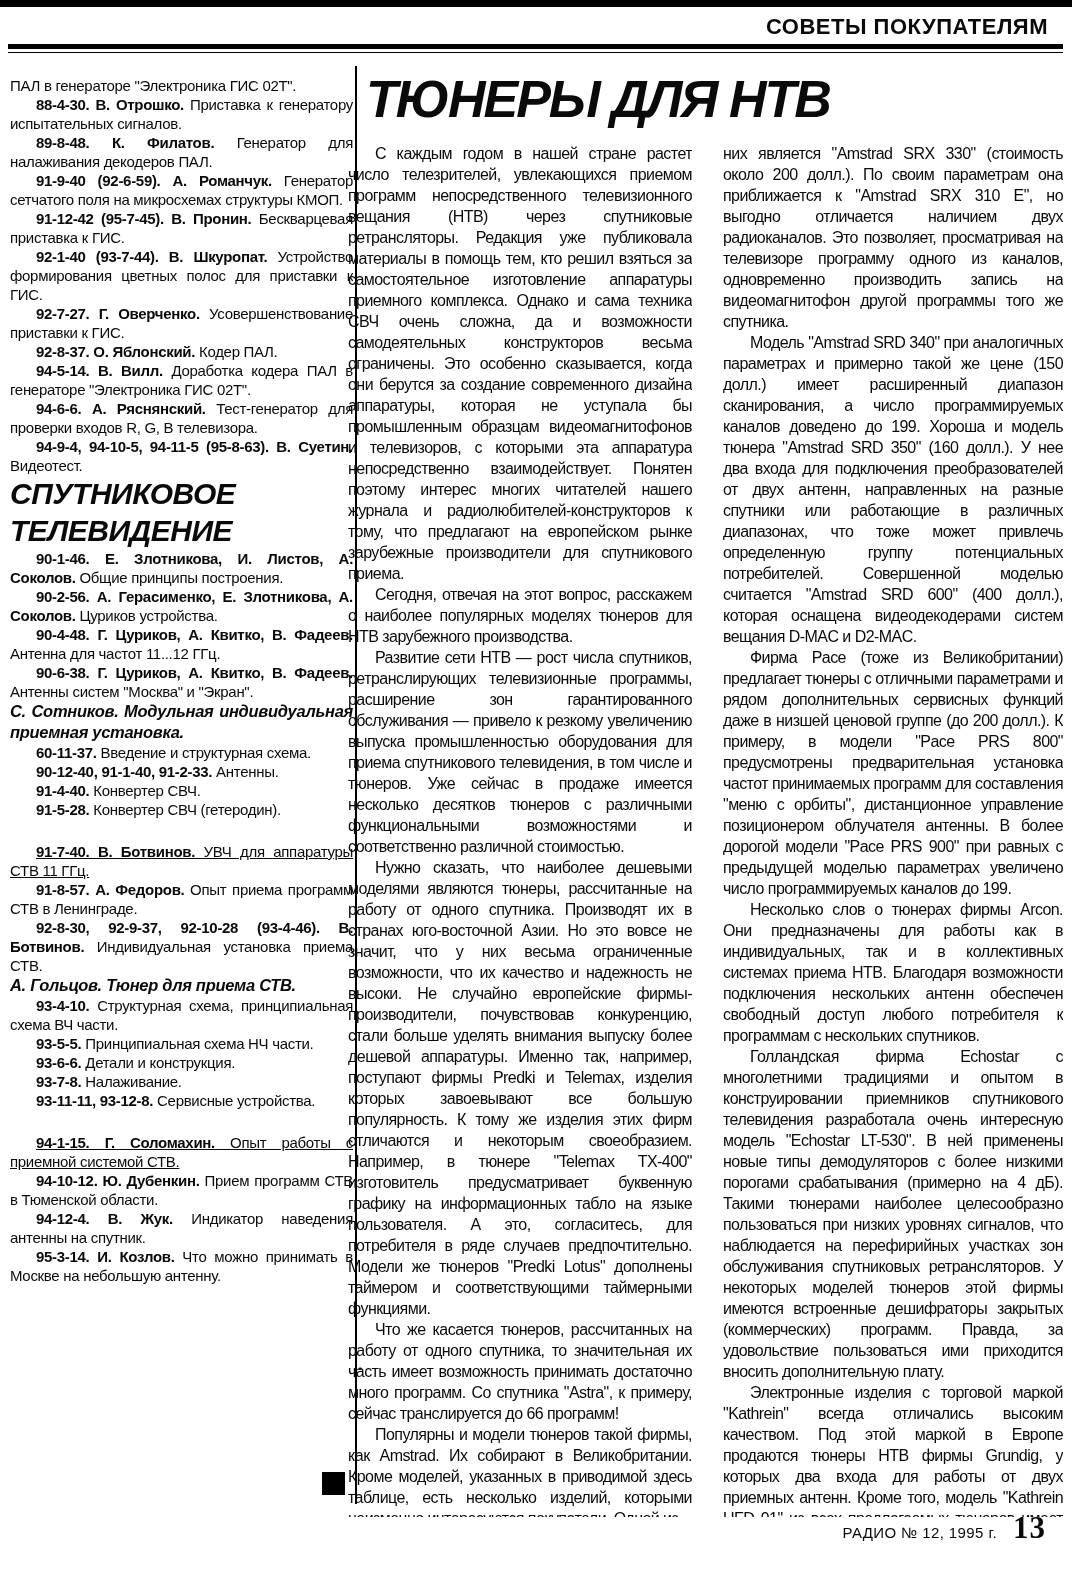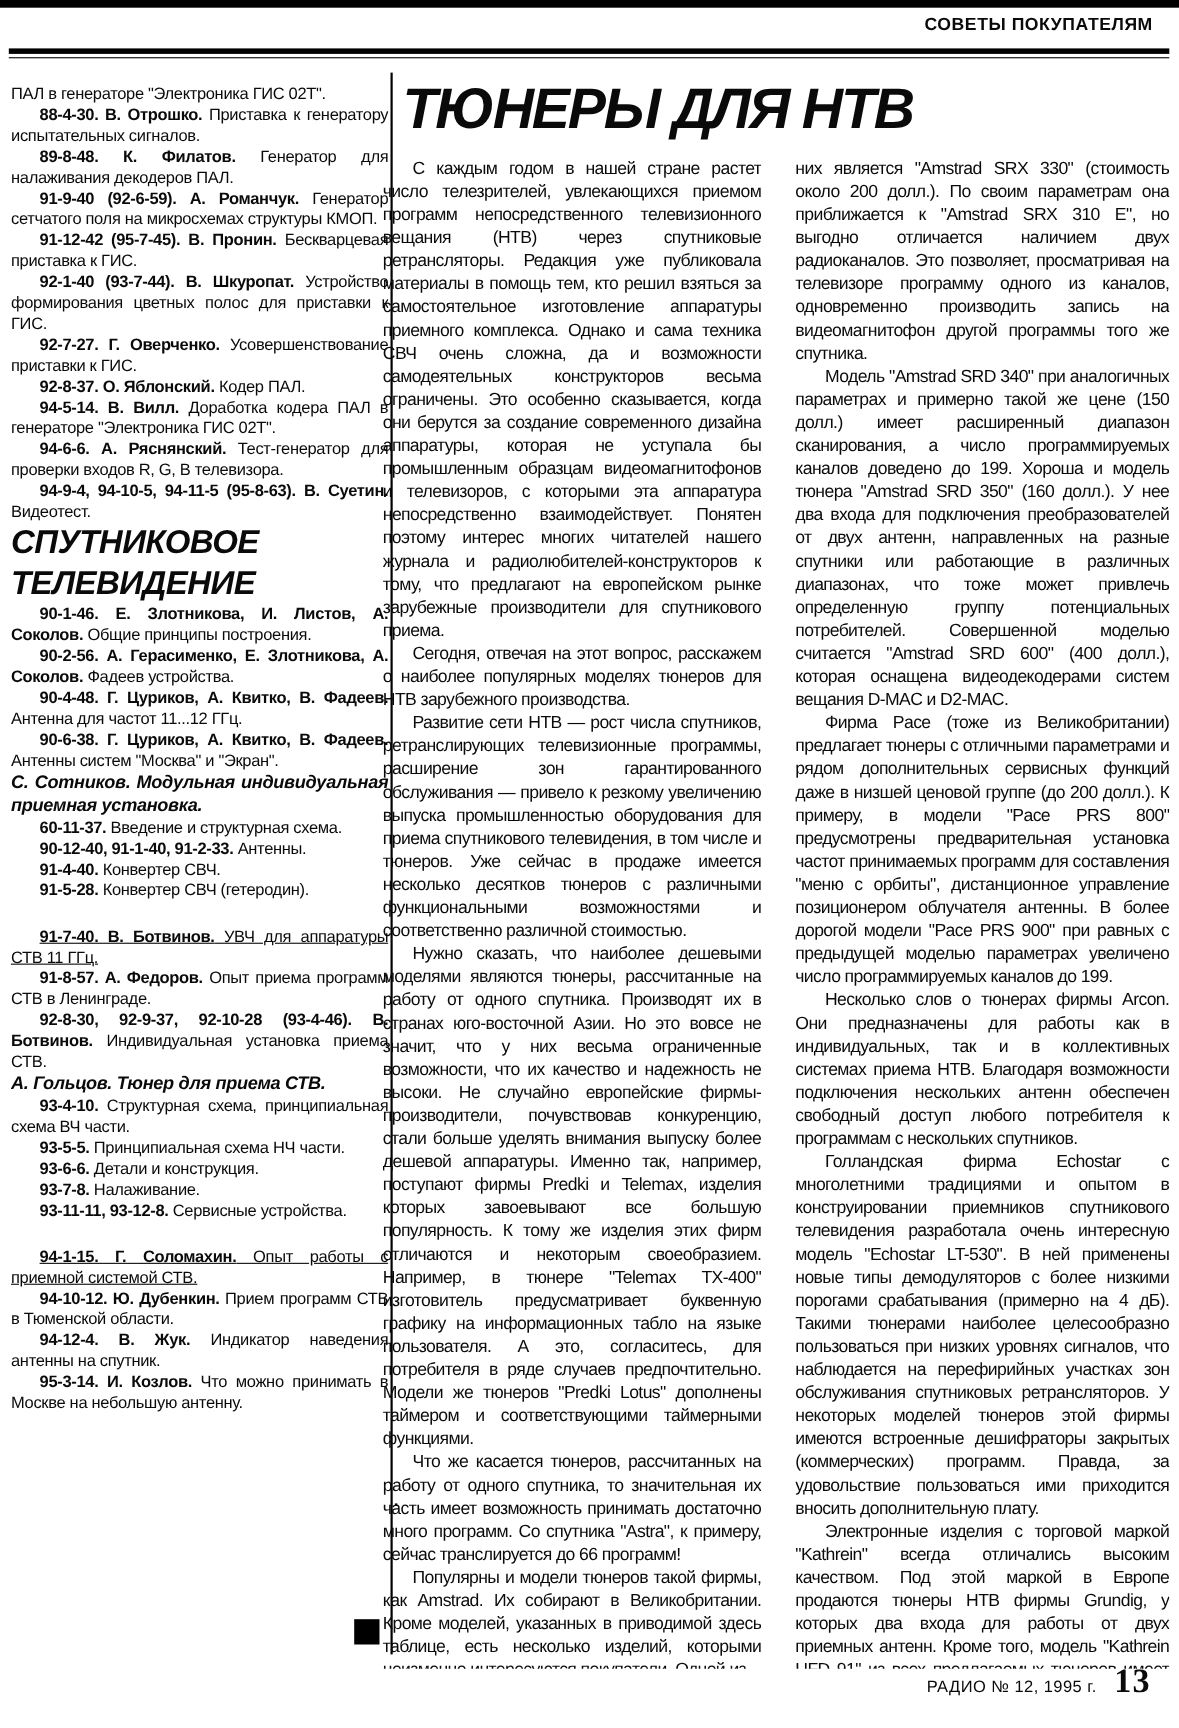--- a/index.html
+++ b/index.html
@@ -1,21 +1,21 @@
 <!DOCTYPE html>
 <html lang="ru"><head>
 <meta charset="utf-8">
 <style>
   * { margin:0; padding:0; box-sizing:border-box; }
   html,body { width:1072px; height:1571px; }
   body { background:#e9e9e9; font-family:"Liberation Sans","DejaVu Sans",sans-serif; color:#0a0a0a; }
   #page { position:relative; width:1072px; height:1571px; background:#ffffff; overflow:hidden; }
 
   .topbar   { position:absolute; left:0; top:0; width:1072px; height:7px; background:#000; }
-  .kicker   { position:absolute; top:14px; right:24px; font-size:16px; font-weight:bold; letter-spacing:.5px; white-space:nowrap; }
+  .kicker   { position:absolute; top:14px; right:24px; font-size:22px; font-weight:bold; letter-spacing:.5px; white-space:nowrap; }
   .rule-thick { position:absolute; left:8px; top:44px; width:1055px; height:5px; background:#000; }
   .rule-thin  { position:absolute; left:8px; top:52px; width:1055px; height:1px; background:#000; }
   .vrule    { position:absolute; left:355px; top:66px; width:2px; height:1438px; background:#000; }
 
   
   .leftcol { position:absolute; left:10px; top:76px; width:343px; height:1430px; overflow:hidden;
              font-size:15px; line-height:19px; letter-spacing:-.3px; text-align:justify; }
   .leftcol p { margin:0; }
   .entry { text-indent:26px; }
   .entry.flush { text-indent:0; }
@@ -61,21 +61,21 @@
       <p class="entry"><span class="b">91-9-40 (92-6-59). А. Романчук.</span><span> Генератор сетчатого поля на микросхемах структуры КМОП.</span></p>
       <p class="entry"><span class="b">91-12-42 (95-7-45). В. Пронин.</span><span> Бескварцевая приставка к ГИС.</span></p>
       <p class="entry"><span class="b">92-1-40 (93-7-44). В. Шкуропат.</span><span> Устройство формирования цветных полос для приставки к ГИС.</span></p>
       <p class="entry"><span class="b">92-7-27. Г. Оверченко.</span><span> Усовершенствование приставки к ГИС.</span></p>
       <p class="entry"><span class="b">92-8-37. О. Яблонский.</span><span> Кодер ПАЛ.</span></p>
       <p class="entry"><span class="b">94-5-14. В. Вилл.</span><span> Доработка кодера ПАЛ в генераторе "Электроника ГИС 02Т".</span></p>
       <p class="entry"><span class="b">94-6-6. А. Ряснянский.</span><span> Тест-генератор для проверки входов R, G, B телевизора.</span></p>
       <p class="entry"><span class="b">94-9-4, 94-10-5, 94-11-5 (95-8-63). В. Суетин.</span><span> Видеотест.</span></p>
       <p class="sec-title"><span class="b">СПУТНИКОВОЕ ТЕЛЕВИДЕНИЕ</span></p>
       <p class="entry"><span class="b">90-1-46. Е. Злотникова, И. Листов, А. Соколов.</span><span> Общие принципы построения.</span></p>
-      <p class="entry"><span class="b">90-2-56. А. Герасименко, Е. Злотникова, А. Соколов.</span><span> Фадеев устройства.</span></p>
+      <p class="entry"><span class="b">90-2-56. А. Герасименко, Е. Злотникова, А. Соколов.</span><span> Цуриков устройства.</span></p>
       <p class="entry"><span class="b">90-4-48. Г. Цуриков, А. Квитко, В. Фадеев.</span><span> Антенна для частот 11...12 ГГц.</span></p>
       <p class="entry"><span class="b">90-6-38. Г. Цуриков, А. Квитко, В. Фадеев.</span><span> Антенны систем "Москва" и "Экран".</span></p>
       <p class="sub-title"><span class="b">С. Сотников. Модульная индивидуальная приемная установка.</span></p>
       <p class="entry"><span class="b">60-11-37.</span><span> Введение и структурная схема.</span></p>
       <p class="entry"><span class="b">90-12-40, 91-1-40, 91-2-33.</span><span> Антенны.</span></p>
       <p class="entry"><span class="b">91-4-40.</span><span> Конвертер СВЧ.</span></p>
       <p class="entry"><span class="b">91-5-28.</span><span> Конвертер СВЧ (гетеродин).</span></p>
       <p class="entry gap"><span class="b">91-7-40. В. Ботвинов.</span><span> УВЧ для аппаратуры СТВ 11 ГГц.</span></p>
       <p class="entry"><span class="b">91-8-57. А. Федоров.</span><span> Опыт приема программ СТВ в Ленинграде.</span></p>
       <p class="entry"><span class="b">92-8-30, 92-9-37, 92-10-28 (93-4-46). В. Ботвинов.</span><span> Индивидуальная установка приема СТВ.</span></p>

